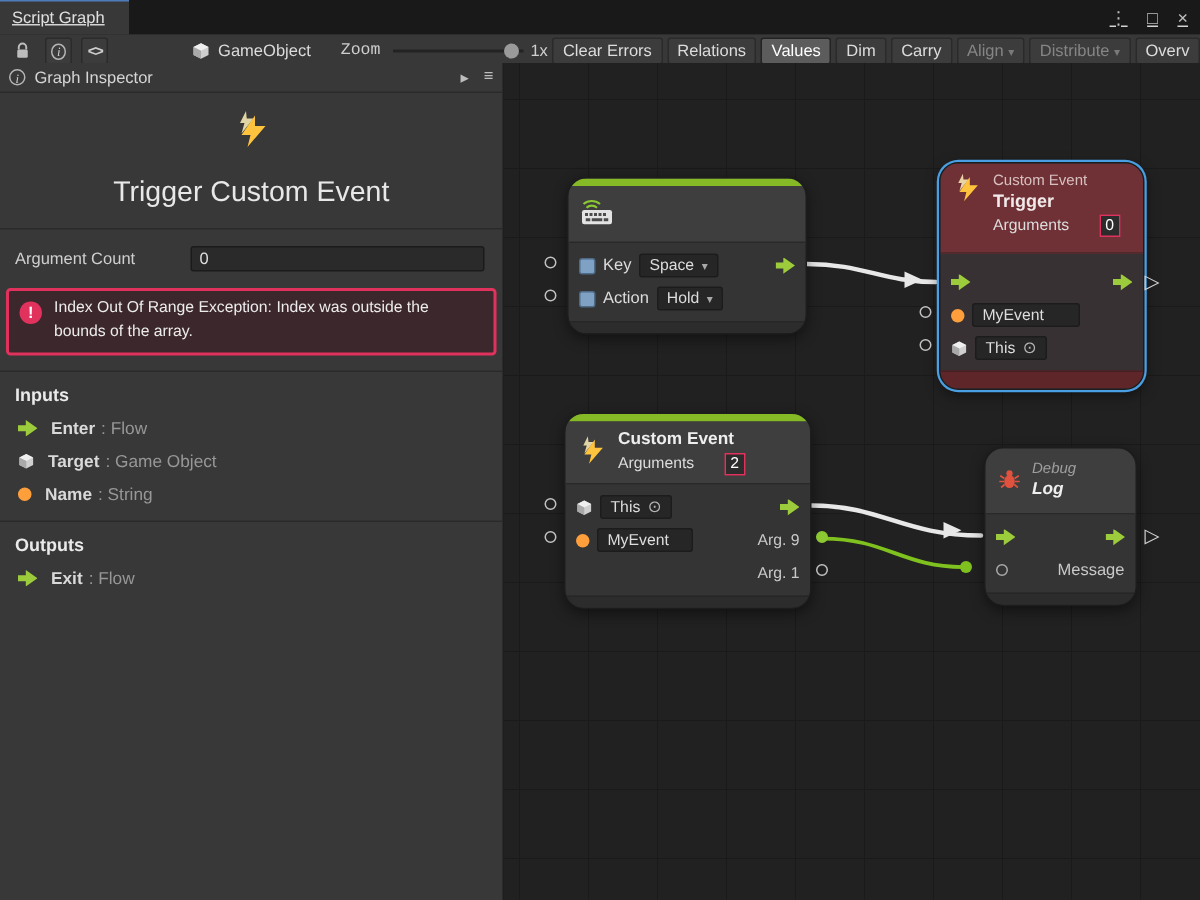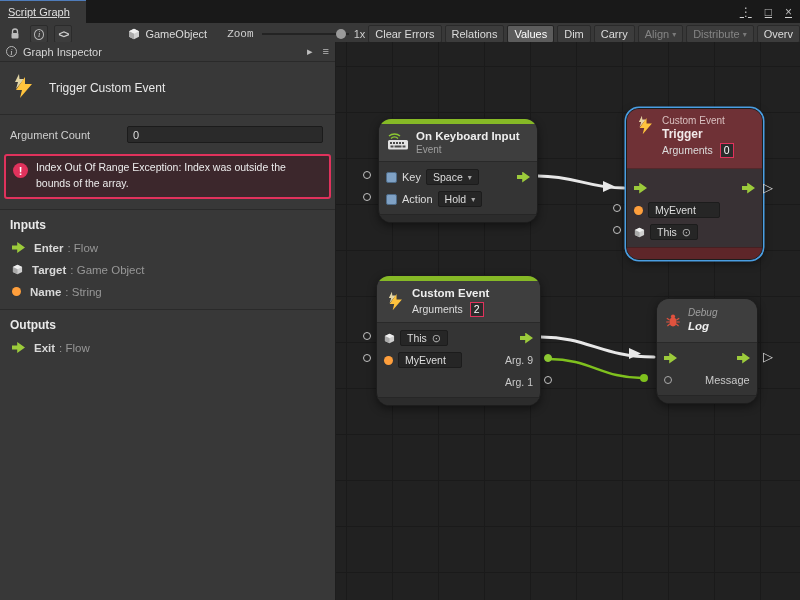--- a/index.html
+++ b/index.html
@@ -39,21 +39,21 @@
 
   
   .main { position:absolute; top:42px; left:0; right:0; bottom:0; display:flex; }
 
   
   .inspector { width:336px; height:100%; background:#383838; border-right:1px solid #1e1e1e; }
   .insp-header { height:20px; display:flex; align-items:center; gap:6px; padding:0 6px;
     border-bottom:1px solid #2a2a2a; color:#d5d5d5; }
   .insp-header-icons { margin-left:auto; display:flex; gap:10px; color:#bdbdbd; font-size:11px; }
   .insp-title { display:flex; align-items:center; gap:13px; padding:11px 10px 12px; border-bottom:1px solid #2a2a2a;
-    font-size:12px; color:#e8e8e8; }
+    font-size:19px; color:#e8e8e8;flex-direction:column; }
   .arg-row { display:flex; align-items:center; padding:11px 12px 9px 10px; }
   .arg-row label { color:#cfcfcf; }
   .text-field { margin-left:auto; width:196px; height:17px; background:#2a2a2a; border:1px solid #1b1b1b;
     border-radius:2px; color:#dddddd; font-size:11px; padding:0 5px; font-family:inherit; }
   .error-box { margin:2px 4px 10px 4px; border:2px solid #e0325c; border-radius:3px; background:#3c272c;
     display:flex; gap:8px; align-items:flex-start; padding:4px 8px 5px 7px; }
   .err-icon { flex:none; width:15px; height:15px; border-radius:50%; background:#e0325c; color:#fff;
     font-weight:bold; font-size:11px; display:flex; align-items:center; justify-content:center; margin-top:3px; }
   .err-text { font-size:10.5px; color:#ececec; line-height:1.5; }
   .sec-heading { font-weight:bold; font-size:12px; color:#eaeaea; padding:8px 10px 5px; border-top:1px solid #2a2a2a; margin-top:6px; }
@@ -79,21 +79,21 @@
   .wire.green { stroke:#7fc11e; stroke-width:2.5; }
   .ah { fill:#e8e8e8; }
 
   .node { position:absolute; background:#343434; border:1px solid #1d1d1d; border-radius:13px;
     overflow:hidden; box-shadow:0 3px 9px rgba(0,0,0,.45); }
   .node.selected { box-shadow:0 0 0 1.5px #4a9ee2, 0 3px 9px rgba(0,0,0,.5); }
   .strip { height:5px; background:#86b926; }
   .node-header { display:flex; align-items:center; gap:7px; padding:4px 8px; background:#3e3e3e; border-bottom:1px solid #292929; }
   .n-title { font-weight:bold; font-size:11.5px; color:#eeeeee; line-height:15px; }
   .n-sub, .n-kicker { font-size:10px; color:#9f9f9f; line-height:12px; }
-  .n-args { font-size:10.5px; display:flex; align-items:center; gap:7px; color:#dcdcdc; line-height:16px; }
+  .n-args { font-size:10.5px; display:flex; align-items:center; gap:20px; color:#dcdcdc; line-height:16px; }
   .badge-error { min-width:10px; text-align:center; padding:0 3px; border:1px solid #e0325c;
     background:#2c2c2c; color:#ffffff; font-size:10.5px; line-height:13px; }
   .node-body { padding:4px 0; }
   .n-row { display:flex; align-items:center; height:22px; padding:0 7px; gap:5px; }
   .n-label { color:#dcdcdc; }
   .chip { display:inline-flex; align-items:center; gap:5px; background:#262626; border:1px solid #1c1c1c;
     border-radius:2px; padding:1px 6px; font-size:10.5px; color:#dddddd; }
   .chip .tgt { color:#b5b5b5; font-size:11px; line-height:10px; }
   .ml-auto { margin-left:auto; }
   .arg-label { font-size:10.5px; color:#c9c9c9; }
@@ -250,24 +250,20 @@
         <div class="strip"></div>
         <div class="node-header" style="height:38px;">
           <span>
             <svg width="22" height="17" viewBox="0 0 22 17">
               <path d="M4 5.5 a5 5 0 0 1 7 0" stroke="#8cc832" stroke-width="1.4" fill="none"></path>
               <path d="M2 3 a8.5 8.5 0 0 1 11 0" stroke="#8cc832" stroke-width="1.4" fill="none"></path>
               <rect x="1" y="7" width="20" height="9.5" rx="1.5" fill="#e3e3e3"></rect>
               <path fill="#4b4b4b" d="M3 9h2v2H3zM6 9h2v2H6zM9 9h2v2H9zM12 9h2v2h-2zM15 9h2v2h-2zM3.5 12.5h3v2h-3zM7.5 12.5h7v2h-7zM15.5 12.5h3v2h-3z"></path>
             </svg>
           </span>
-          <span style="display:flex;flex-direction:column;">
-            <span class="n-title">On Keyboard Input</span>
-            <span class="n-sub">Event</span>
-          </span>
         </div>
         <div class="node-body">
           <div class="n-row">
             <span class="key-icon"></span>
             <span class="n-label">Key</span>
             <span class="chip">
               <span>Space</span>
               <span class="dd-arrow">▾</span>
             </span>
             <span class="flow-arrow ml-auto"></span>

